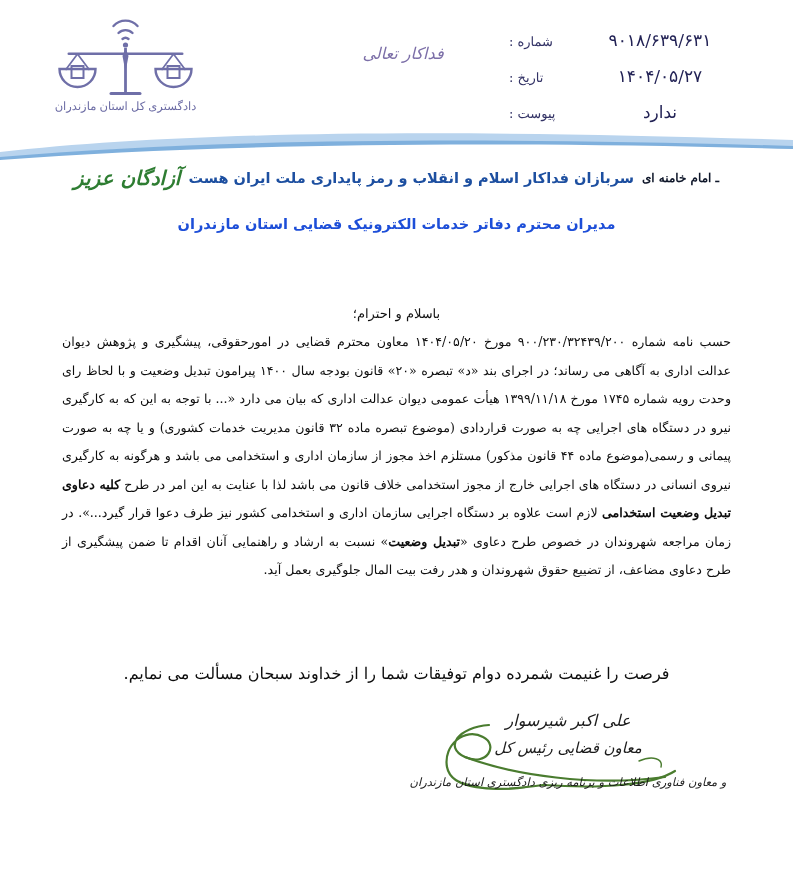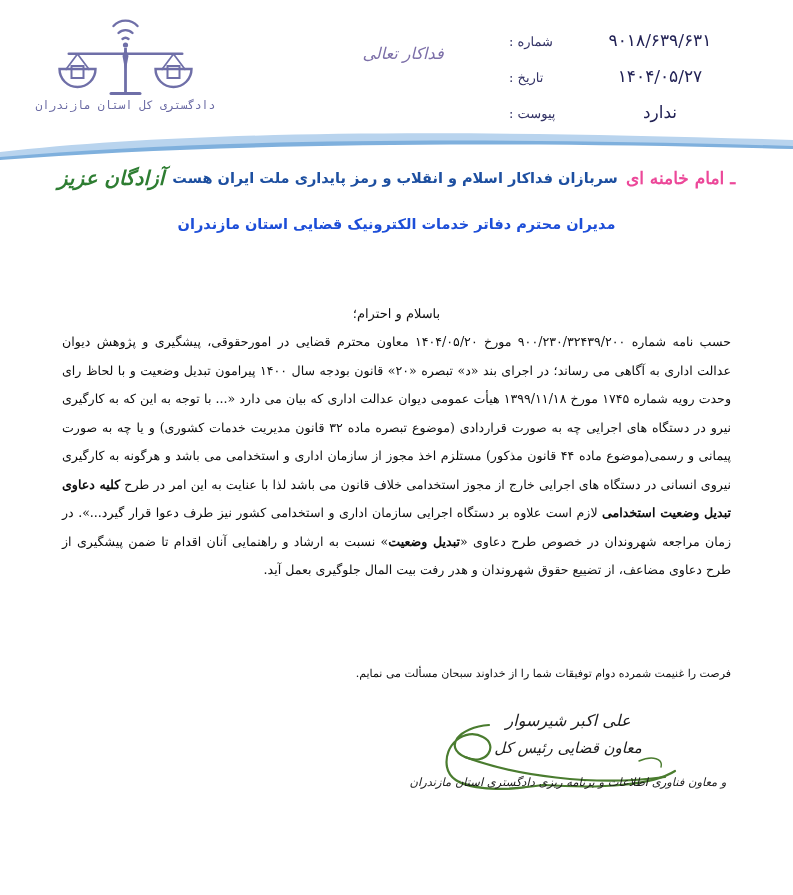--- a/index.html
+++ b/index.html
@@ -33,21 +33,21 @@
     width: 215px;
     text-align: center;
     color: #6f6fa8;
   }
   .logo-mark {
     width: 100%;
     height: 86px;
     display: block;
   }
   .logo-line {
-    font-family: Liberation Mono, monospace;
+    font-family: Liberation Sans, sans-serif;
     font-size: 11.5px;
     line-height: 1.45;
     color: #6b6ba4;
     white-space: nowrap;
     letter-spacing: 0px;
   }
   .logo-line.second { font-size: 10px; }
 
   .basmala {
     position: absolute;
@@ -124,23 +124,23 @@
     letter-spacing: -1px;
   }
   .banner-text {
     font-family: "DejaVu Sans", sans-serif;
     font-size: 14.5px;
     font-weight: bold;
     color: #1d4fa0;
   }
   .banner-seal {
     font-family: "DejaVu Serif", serif;
-    font-size: 17px;
+    font-size: 12px;
     font-weight: bold;
-    color: #ec4899;
+    color: #0f172a;
     letter-spacing: -1.5px;
   }
 
   
   .recipient {
     position: absolute;
     top: 216px;
     right: 0;
     left: 0;
     text-align: center;
@@ -179,24 +179,24 @@
     direction: ltr;
     unicode-bidi: embed;
     display: inline-block;
   }
   .closing {
     position: absolute;
     top: 660px;
     right: 62px;
     left: 62px;
     font-family: "DejaVu Serif", serif;
-    font-size: 11px;
+    font-size: 16px;
     line-height: 28.5px;
     color: #0d0d0d;
-    text-align: right;
+    text-align: center;
   }
 
   
   .signature {
     position: absolute;
     top: 705px;
     right: 60px;
     width: 330px;
     height: 105px;
     text-align: center;

